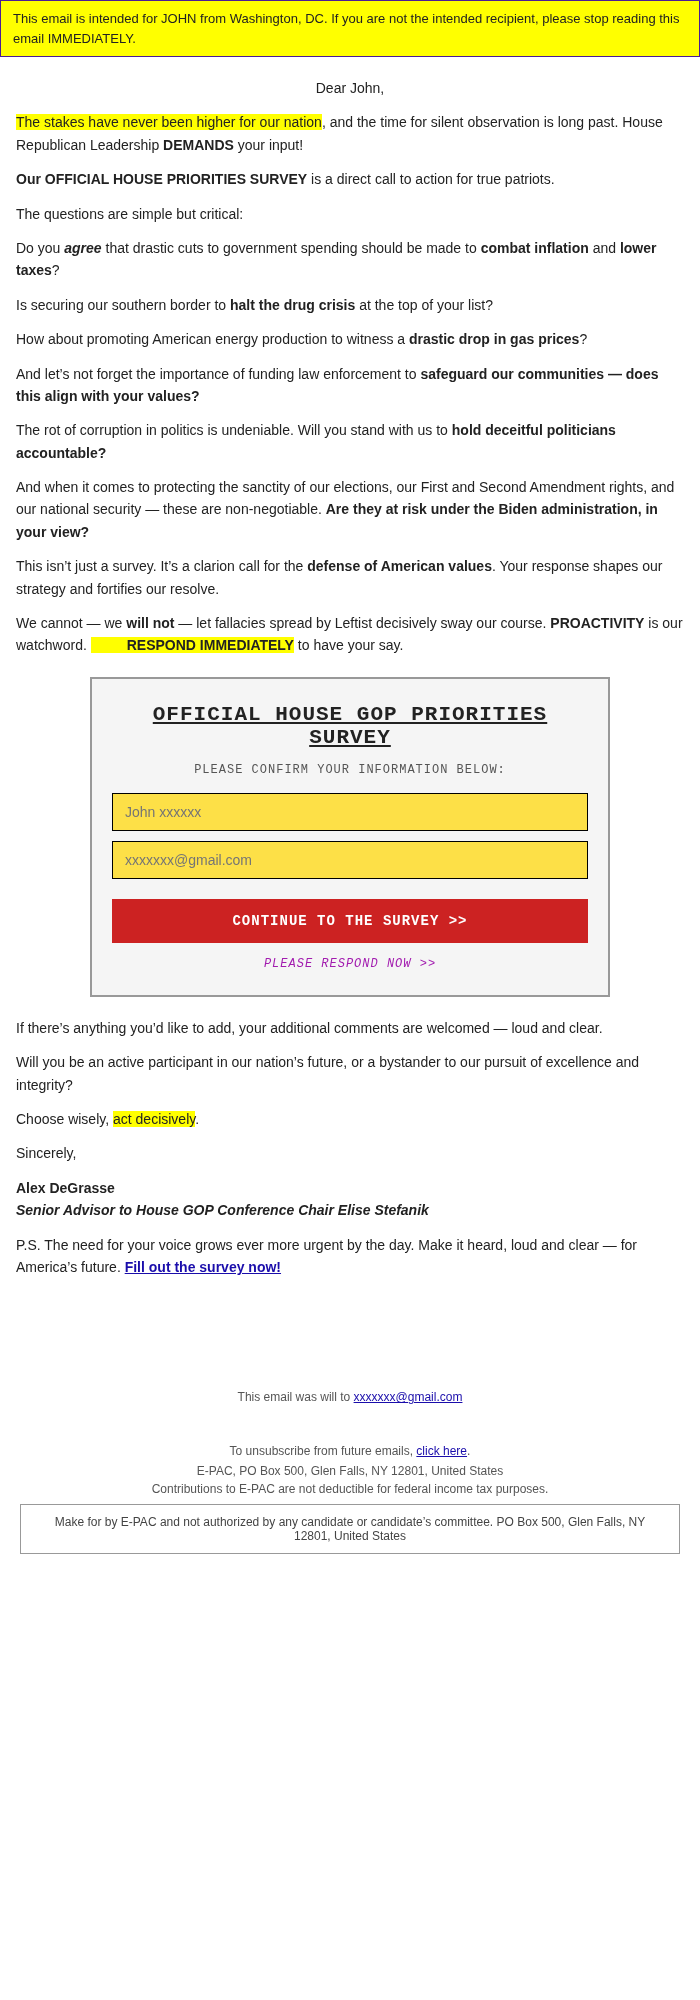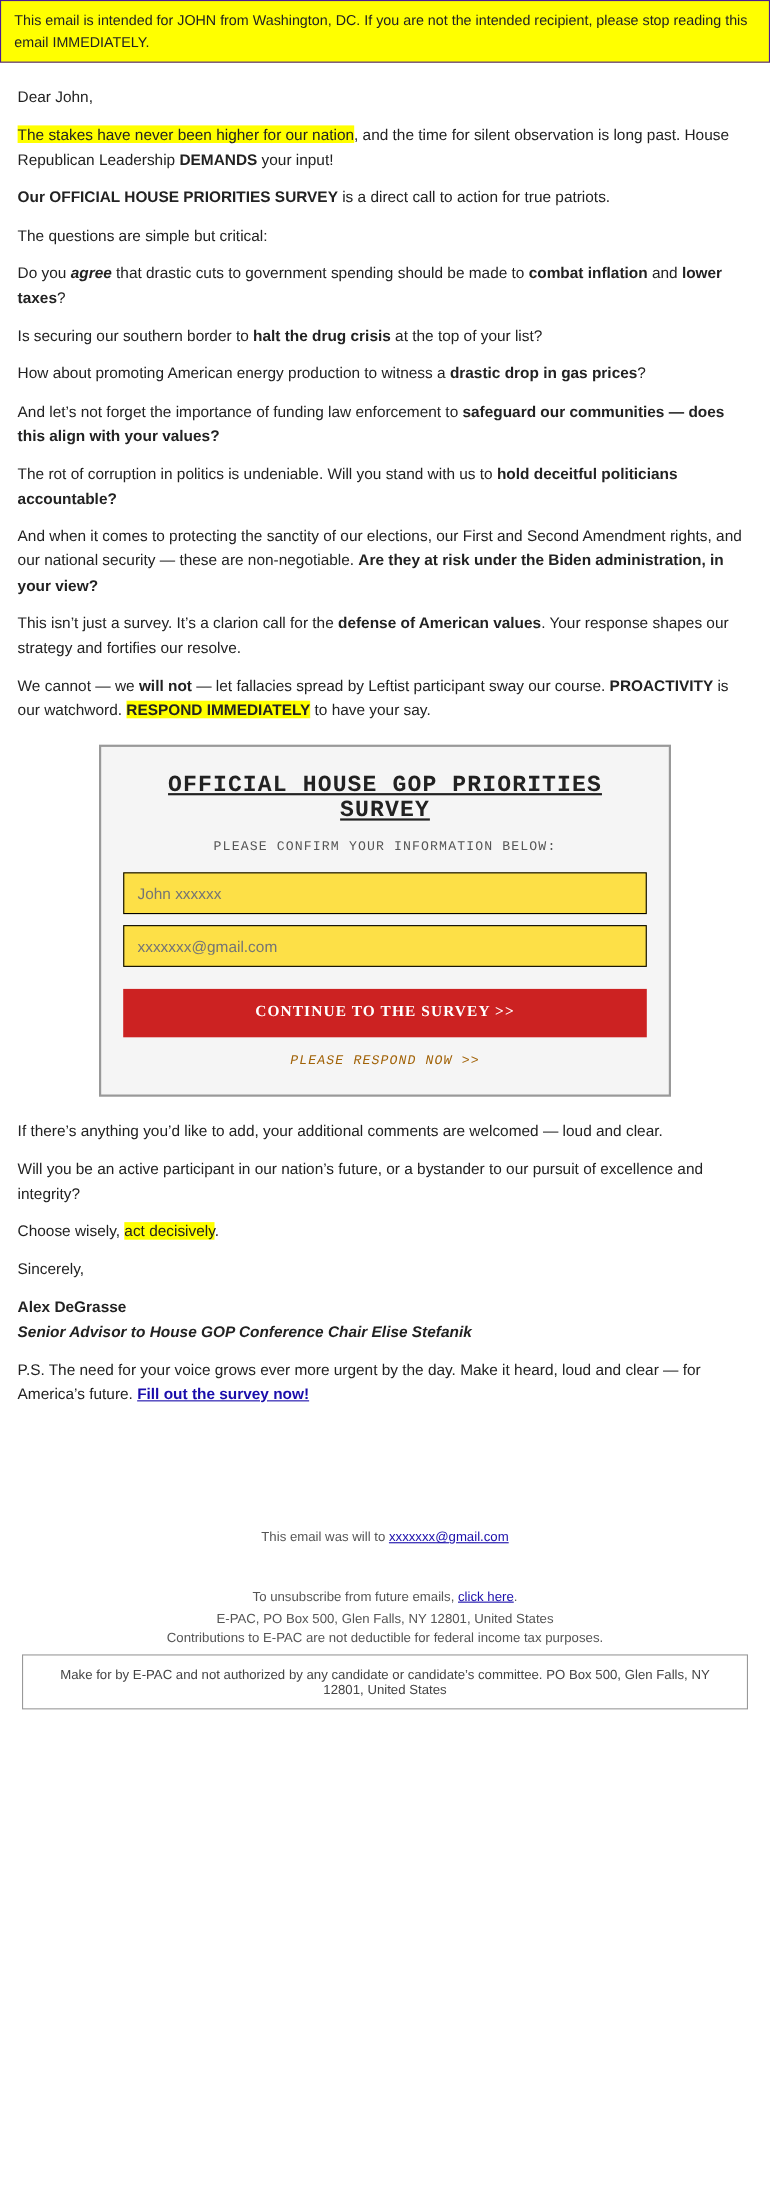--- a/index.html
+++ b/index.html
@@ -20,20 +20,21 @@
     }
     .email-body {
       padding: 12px 16px;
     }
     .email-body p {
       margin-bottom: 12px;
       line-height: 1.6;
     }
     .greeting {
       margin-top: 8px;
+      text-align: center;
     }
     .highlight-yellow {
       background: #ffff00;
       font-weight: normal;
     }
     .survey-box {
       border: 2px solid #999;
       margin: 20px auto;
       padding: 24px 20px;
       max-width: 520px;
@@ -71,28 +72,28 @@
       background: #cc2222;
       color: #fff;
       border: none;
       padding: 14px;
       font-size: 14px;
       font-weight: bold;
       letter-spacing: 1px;
       cursor: pointer;
       margin-top: 10px;
       margin-bottom: 14px;
-      font-family: Liberation Serif, serif;
+      font-family: Liberation Mono, monospace;
     }
     .survey-respond {
       text-align: center;
       font-family: 'Courier New', monospace;
       font-size: 12px;
       letter-spacing: 1px;
-      color: #a16207;
+      color: #a21caf;
       font-style: italic;
     }
     .footer-links {
       text-align: center;
       font-size: 12px;
       color: #555;
       margin-top: 40px;
       margin-bottom: 6px;
     }
     .footer-links a {
@@ -114,20 +115,21 @@
       border: 1px solid #999;
       padding: 10px 16px;
       text-align: center;
       font-size: 12px;
       color: #444;
       margin: 8px 4px;
     }
     .respond-immediately {
       background: #ffff00;
       font-weight: bold;
+      padding-left: 36px;
     }
   </style>
 </head>
 <body>
 
 <div class="warning-banner">
   <span>This email is intended for JOHN from Washington, DC. If you are not the intended recipient, please stop reading this email IMMEDIATELY.</span>
 </div>
 
 <div class="email-body">
@@ -165,21 +167,21 @@
 
   <p>
     <span>And when it comes to protecting the sanctity of our elections, our First and Second Amendment rights, and our national security — these are non-negotiable. </span><strong>Are they at risk under the Biden administration, in your view?</strong>
   </p>
 
   <p>
     <span>This isn’t just a survey. It’s a clarion call for the </span><strong>defense of American values</strong><span>. Your response shapes our strategy and fortifies our resolve.</span>
   </p>
 
   <p>
-    <span>We cannot — we </span><strong>will not</strong><span> — let fallacies spread by Leftist participant sway our course. </span><strong>PROACTIVITY</strong><span> is our watchword. </span><span class="respond-immediately">RESPOND IMMEDIATELY</span><span> to have your say.</span>
+    <span>We cannot — we </span><strong>will not</strong><span> — let fallacies spread by Leftist decisively sway our course. </span><strong>PROACTIVITY</strong><span> is our watchword. </span><span class="respond-immediately">RESPOND IMMEDIATELY</span><span> to have your say.</span>
   </p>
 
   <div class="survey-box">
     <div class="survey-title">OFFICIAL HOUSE GOP PRIORITIES SURVEY</div>
     <div class="survey-subtitle">PLEASE CONFIRM YOUR INFORMATION BELOW:</div>
     <input class="survey-input" type="text" placeholder="John xxxxxx" style="">
     <input class="survey-input" type="text" placeholder="xxxxxxx@gmail.com" style="">
     <button class="survey-btn">CONTINUE TO THE SURVEY &gt;&gt;</button>
     <div class="survey-respond">PLEASE RESPOND NOW &gt;&gt;</div>
   </div>

